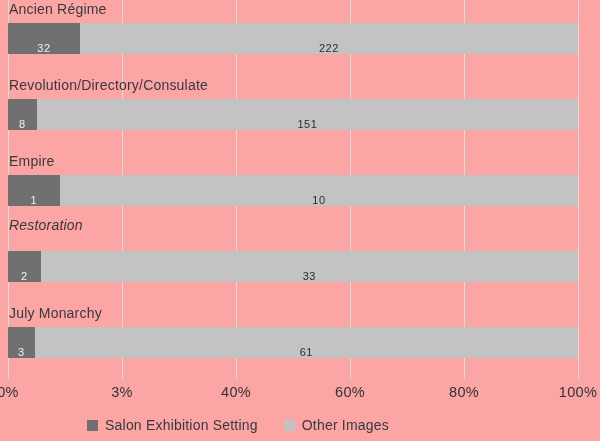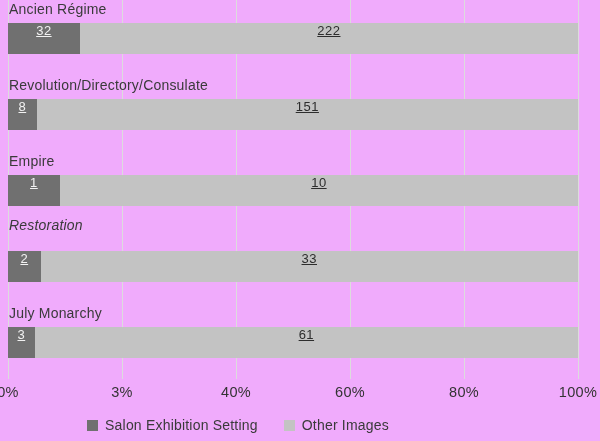--- a/index.html
+++ b/index.html
@@ -4,21 +4,21 @@
 <style>
   html, body { margin: 0; padding: 0; }
   body {
     font-family: "Liberation Sans", sans-serif;
     background: #ffffff;
   }
   .chart-canvas {
     position: relative;
     width: 600px;
     height: 441px;
-    background: #f0abfc;
+    background: #fca5a5;
     overflow: hidden;
   }
   .plot {
     position: absolute;
     left: 8px;
     top: 0;
     width: 570px;
     height: 441px;
   }
   .gridline {
@@ -40,26 +40,25 @@
   }
   .bar {
     position: absolute;
     left: 0;
     width: 100%;
     height: 31px;
     display: flex;
   }
   .seg {
     display: flex;
-    align-items: flex-start;
+    align-items: flex-end;
     justify-content: center;
-    font-size: 13px;
+    font-size: 11px;
     letter-spacing: 0.5px;
     overflow: hidden;
-    text-decoration: underline;
   }
   .seg-0 { color: #f2f2f2; }
   .seg-1 { color: #2d2d2d; }
   .axis-label {
     position: absolute;
     top: 384px;
     transform: translateX(-50%);
     font-size: 14.5px;
     line-height: 16px;
     color: #333333;

